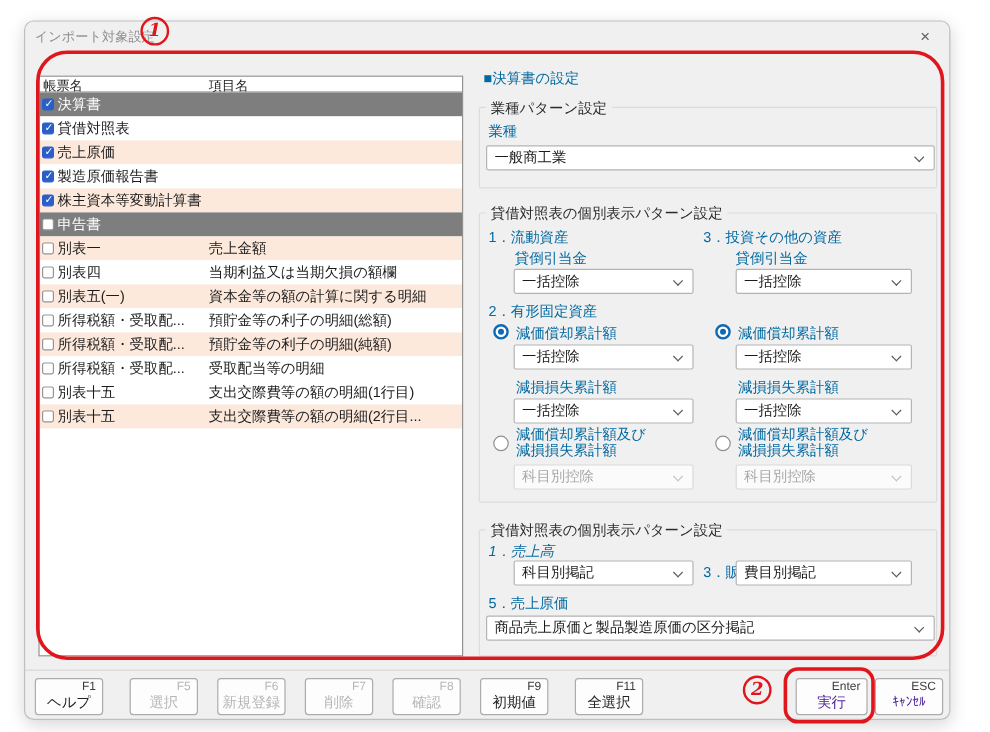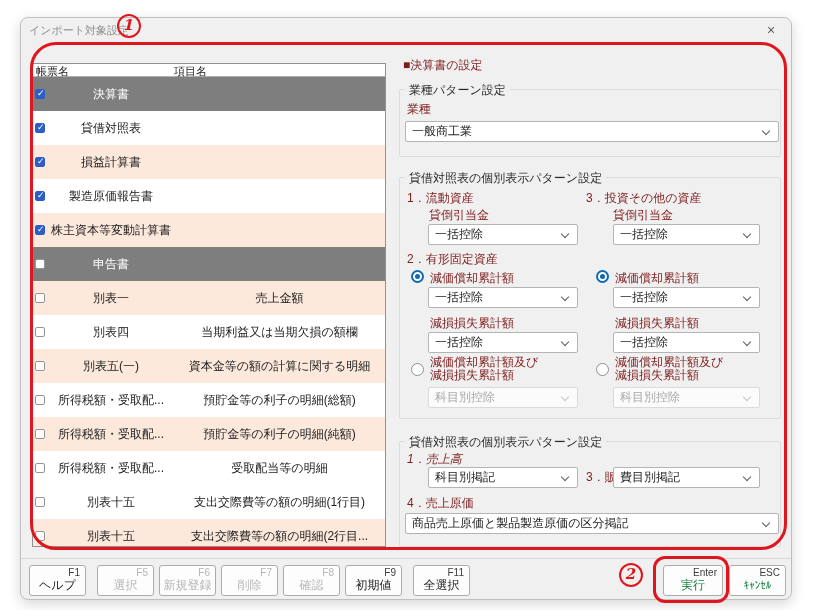--- a/index.html
+++ b/index.html
@@ -16,34 +16,34 @@
   .close { position:absolute; right:11px; top:3px; width:18px; height:18px;
     font-size:14px; color:#5f5f5f; text-align:center; line-height:18px; cursor:default; }
 
   
   .list { position:absolute; left:11px; top:45px; width:354px; height:484px;
     background:#fff; border:1px solid #919191; overflow:hidden; }
   .list-header { display:flex; height:13px; border-bottom:1px solid #b0b0b0;
     font-size:11px; color:#222; background:#fff; }
   .list-header .h-name { width:141px; padding-left:3px; }
   .list-header .h-item { flex:1; }
-  .lrow { display:flex; align-items:center; height:34px; font-size:12px; color:#1c1c1c;text-align:center; }
+  .lrow { display:flex; align-items:center; height:20px; font-size:12px; color:#1c1c1c; }
   .lrow.pink { background:#fce9dc; }
   .lrow.white { background:#ffffff; }
   .lrow.group { background:#7e7e7e; color:#ffffff; }
   .cb { flex:0 0 auto; width:10px; height:10px; margin:0 3px 0 2px;
     border:1px solid #959595; border-radius:2px; background:#fff; position:relative; }
   .cb.checked { background:#2b5fc7; border-color:#2b5fc7; }
   .cb.checked::after { content:"✓"; position:absolute; left:1px; top:-2px;
     color:#fff; font-size:9px; font-weight:bold; }
   .c-name { width:126px; white-space:nowrap; overflow:hidden; }
   .c-item { flex:1; white-space:nowrap; overflow:hidden; }
 
   
-  .rp-label { position:absolute; font-size:12px; color:#7f1d1d; white-space:nowrap; }
+  .rp-label { position:absolute; font-size:12px; color:#0369a1; white-space:nowrap; }
   .groupbox { position:absolute; border:1px solid #dcdcdc; border-radius:2px; }
   .gb-title { position:absolute; top:-8px; left:5px; background:#f0f0f0;
     padding:0 4px; font-size:12px; color:#2b2b2b; white-space:nowrap; }
 
   .dd { position:absolute; height:21px; background:#fff; border:1px solid #b4b4b4;
     border-radius:2px; font-size:12px; color:#1c1c1c; line-height:19px;
     padding:0 20px 0 6px; white-space:nowrap; overflow:hidden; cursor:default; }
   .dd .chev { position:absolute; right:9px; top:6px; width:6px; height:6px;
     border-right:1.4px solid #5c5c5c; border-bottom:1.4px solid #5c5c5c;
     transform:rotate(45deg); }
@@ -53,35 +53,35 @@
   .radio { position:absolute; width:13px; height:13px; border-radius:50%;
     background:#fff; border:1px solid #8f8f8f; }
   .radio.checked { border:2px solid #0e69b4; }
   .radio.checked::after { content:""; position:absolute; left:2px; top:2px;
     width:5px; height:5px; border-radius:50%; background:#0e69b4; }
   .rl2 { line-height:13px; }
 
   
   .footer-sep { position:absolute; left:0; top:540px; width:100%; height:1px;
     background:#d7d7d7; }
-  .fgroup { position:absolute; left:8px; top:547px; display:flex; gap:5px; }
+  .fgroup { position:absolute; left:8px; top:547px; display:flex; gap:16px; }
   .fbtn { width:57px; height:31px; background:#fdfdfd; border:1px solid #acacac;
     border-radius:3px; cursor:default; }
   .fbtn .key { font-size:10px; color:#3c3c3c; text-align:right; padding:2px 5px 0 0;
     line-height:10px; }
   .fbtn .lbl { font-size:12px; color:#222; text-align:center; line-height:15px;
     white-space:nowrap; }
   .fbtn.disabled .key, .fbtn.disabled .lbl { color:#b6b6b6; }
   .fbtn:nth-child(2) { margin-left:6px; }
   .fbtn:nth-child(7) { margin-left:6px; }
   .fbtn-abs { position:absolute; top:547px; height:31px; background:#fdfdfd;
     border:1px solid #acacac; border-radius:3px; cursor:default; }
   .fbtn-abs .key { font-size:10px; color:#3c3c3c; text-align:right;
     padding:2px 5px 0 0; line-height:10px; }
-  .fbtn-abs .lbl { font-size:12px; color:#15803d; text-align:center; line-height:15px;
+  .fbtn-abs .lbl { font-size:12px; color:#4c1d95; text-align:center; line-height:15px;
     white-space:nowrap; }
 
   
   .ann { position:absolute; z-index:50; pointer-events:none; }
   .ann-rect-main { left:30px; top:42px; width:757px; height:508px;
     border:3.5px solid #e0161d; border-radius:26px; }
   .ann-rect-exec { left:653px; top:556px; width:76px; height:47px;
     border:3.5px solid #e0161d; border-radius:12px; }
   .ann-circle { width:24px; height:24px; border:2.5px solid #e0161d; border-radius:50%;
     color:#e0161d; font-family:"DejaVu Serif","Liberation Serif",serif;
@@ -111,21 +111,21 @@
       <span class="c-name">決算書</span>
       <span class="c-item"></span>
     </div>
         <div class="lrow white">
       <span class="cb checked"></span>
       <span class="c-name">貸借対照表</span>
       <span class="c-item"></span>
     </div>
         <div class="lrow pink">
       <span class="cb checked"></span>
-      <span class="c-name">損益計算書</span>
+      <span class="c-name">売上原価</span>
       <span class="c-item"></span>
     </div>
         <div class="lrow white">
       <span class="cb checked"></span>
       <span class="c-name">製造原価報告書</span>
       <span class="c-item"></span>
     </div>
         <div class="lrow pink">
       <span class="cb checked"></span>
       <span class="c-name">株主資本等変動計算書</span>
@@ -266,21 +266,21 @@
 
   <div class="dd" style="left:407px; top:449px; width:150px;">
     <span>科目別掲記</span>
     <span class="chev"></span>
   </div>
   <div class="dd" style="left:592px; top:449px; width:147px;">
     <span>費目別掲記</span>
     <span class="chev"></span>
   </div>
 
-  <div class="rp-label" style="left:386px; top:477px;">4．売上原価</div>
+  <div class="rp-label" style="left:386px; top:477px;">5．売上原価</div>
   <div class="dd" style="left:384px; top:495px; width:374px;">
     <span>商品売上原価と製品製造原価の区分掲記</span>
     <span class="chev"></span>
   </div>
 
   <div class="footer-sep"></div>
   <div class="fgroup">
       <div class="fbtn">
       <div class="key">F1</div>
       <div class="lbl">ヘルプ</div>

